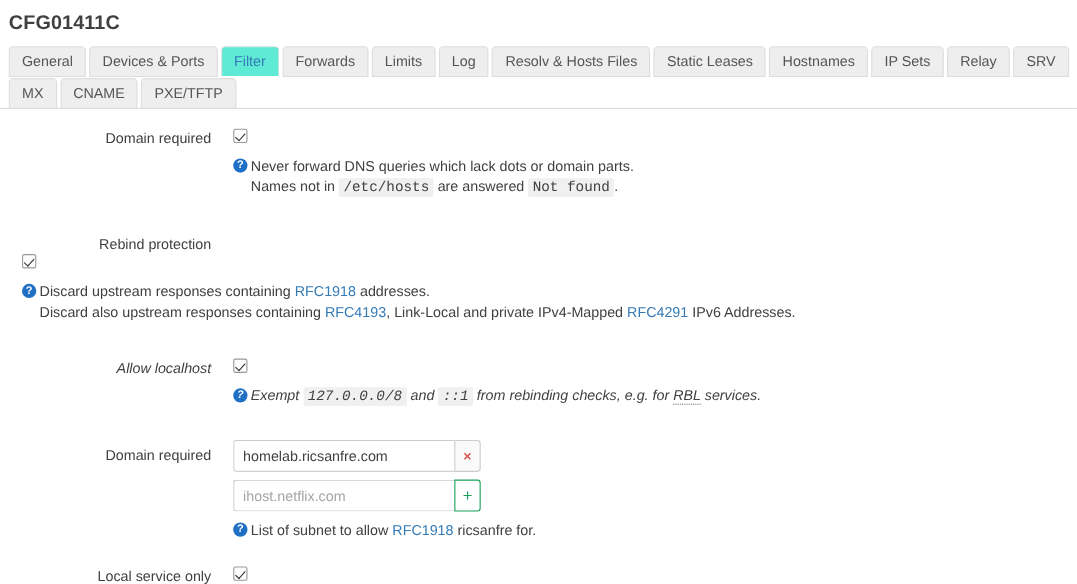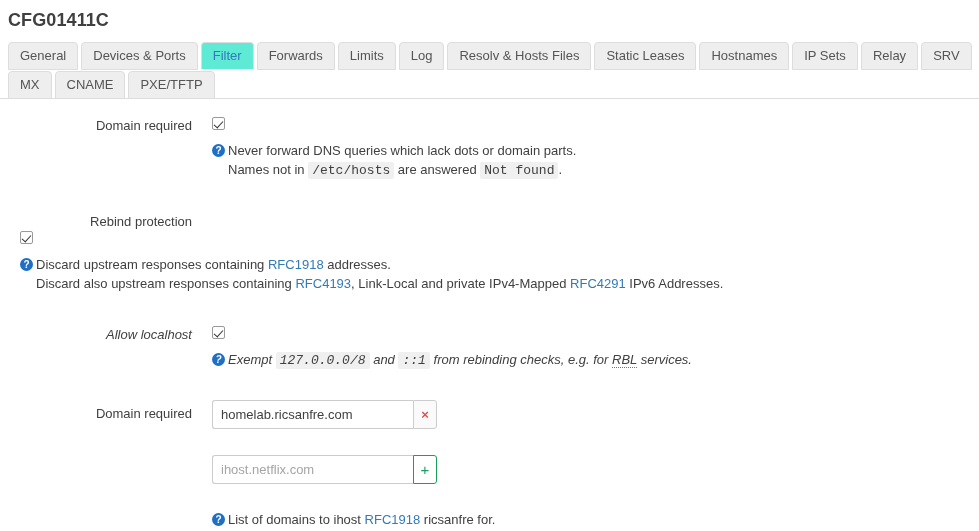--- a/index.html
+++ b/index.html
@@ -130,21 +130,21 @@
     font-size: 13px;
     background: #f0f0f0;
     color: #404040;
     padding: 1px 4px;
     border-radius: 2px;
   }
   .lnk { color: #337ab7; text-decoration: none; cursor: pointer; }
   .abbr { border-bottom: 1px dotted #777; cursor: help; }
 
   
-  .input-group { display: flex; width: 225px; margin-bottom: 26px; }
+  .input-group { display: flex; width: 225px; margin-bottom: 7px; }
   .input-group .txt {
     flex: 1;
     height: 29px;
     border: 1px solid #ccc;
     border-right: none;
     border-radius: 3px 0 0 3px;
     padding: 2px 8px;
     font-size: 13px;
     font-family: "Liberation Sans", sans-serif;
     color: #404040;
@@ -248,21 +248,21 @@
         <div class="input-group">
           <input class="txt" type="text" value="homelab.ricsanfre.com" style="">
           <button class="btn-side remove">×</button>
         </div>
         <div class="input-group">
           <input class="txt" type="text" placeholder="ihost.netflix.com" style="">
           <button class="btn-side add">+</button>
         </div>
         <div class="help-block group-help">
           <span class="q-icon">?</span>
-          <span class="help-line"><span>List of domains to ihost</span> <a class="lnk">RFC1918</a> <span>ricsanfre for.</span></span>
+          <span class="help-line"><span>List of subnet to allow</span> <a class="lnk">RFC1918</a> <span>ricsanfre for.</span></span>
         </div>
       </div>
     </div>
 
     <div class="form-row" style="margin-top:23px;">
       <div class="label-col">Local service only</div>
       <div class="field-col">
         <div class="checkbox"></div>
         <div class="help-block">
           <span class="q-icon">?</span>

